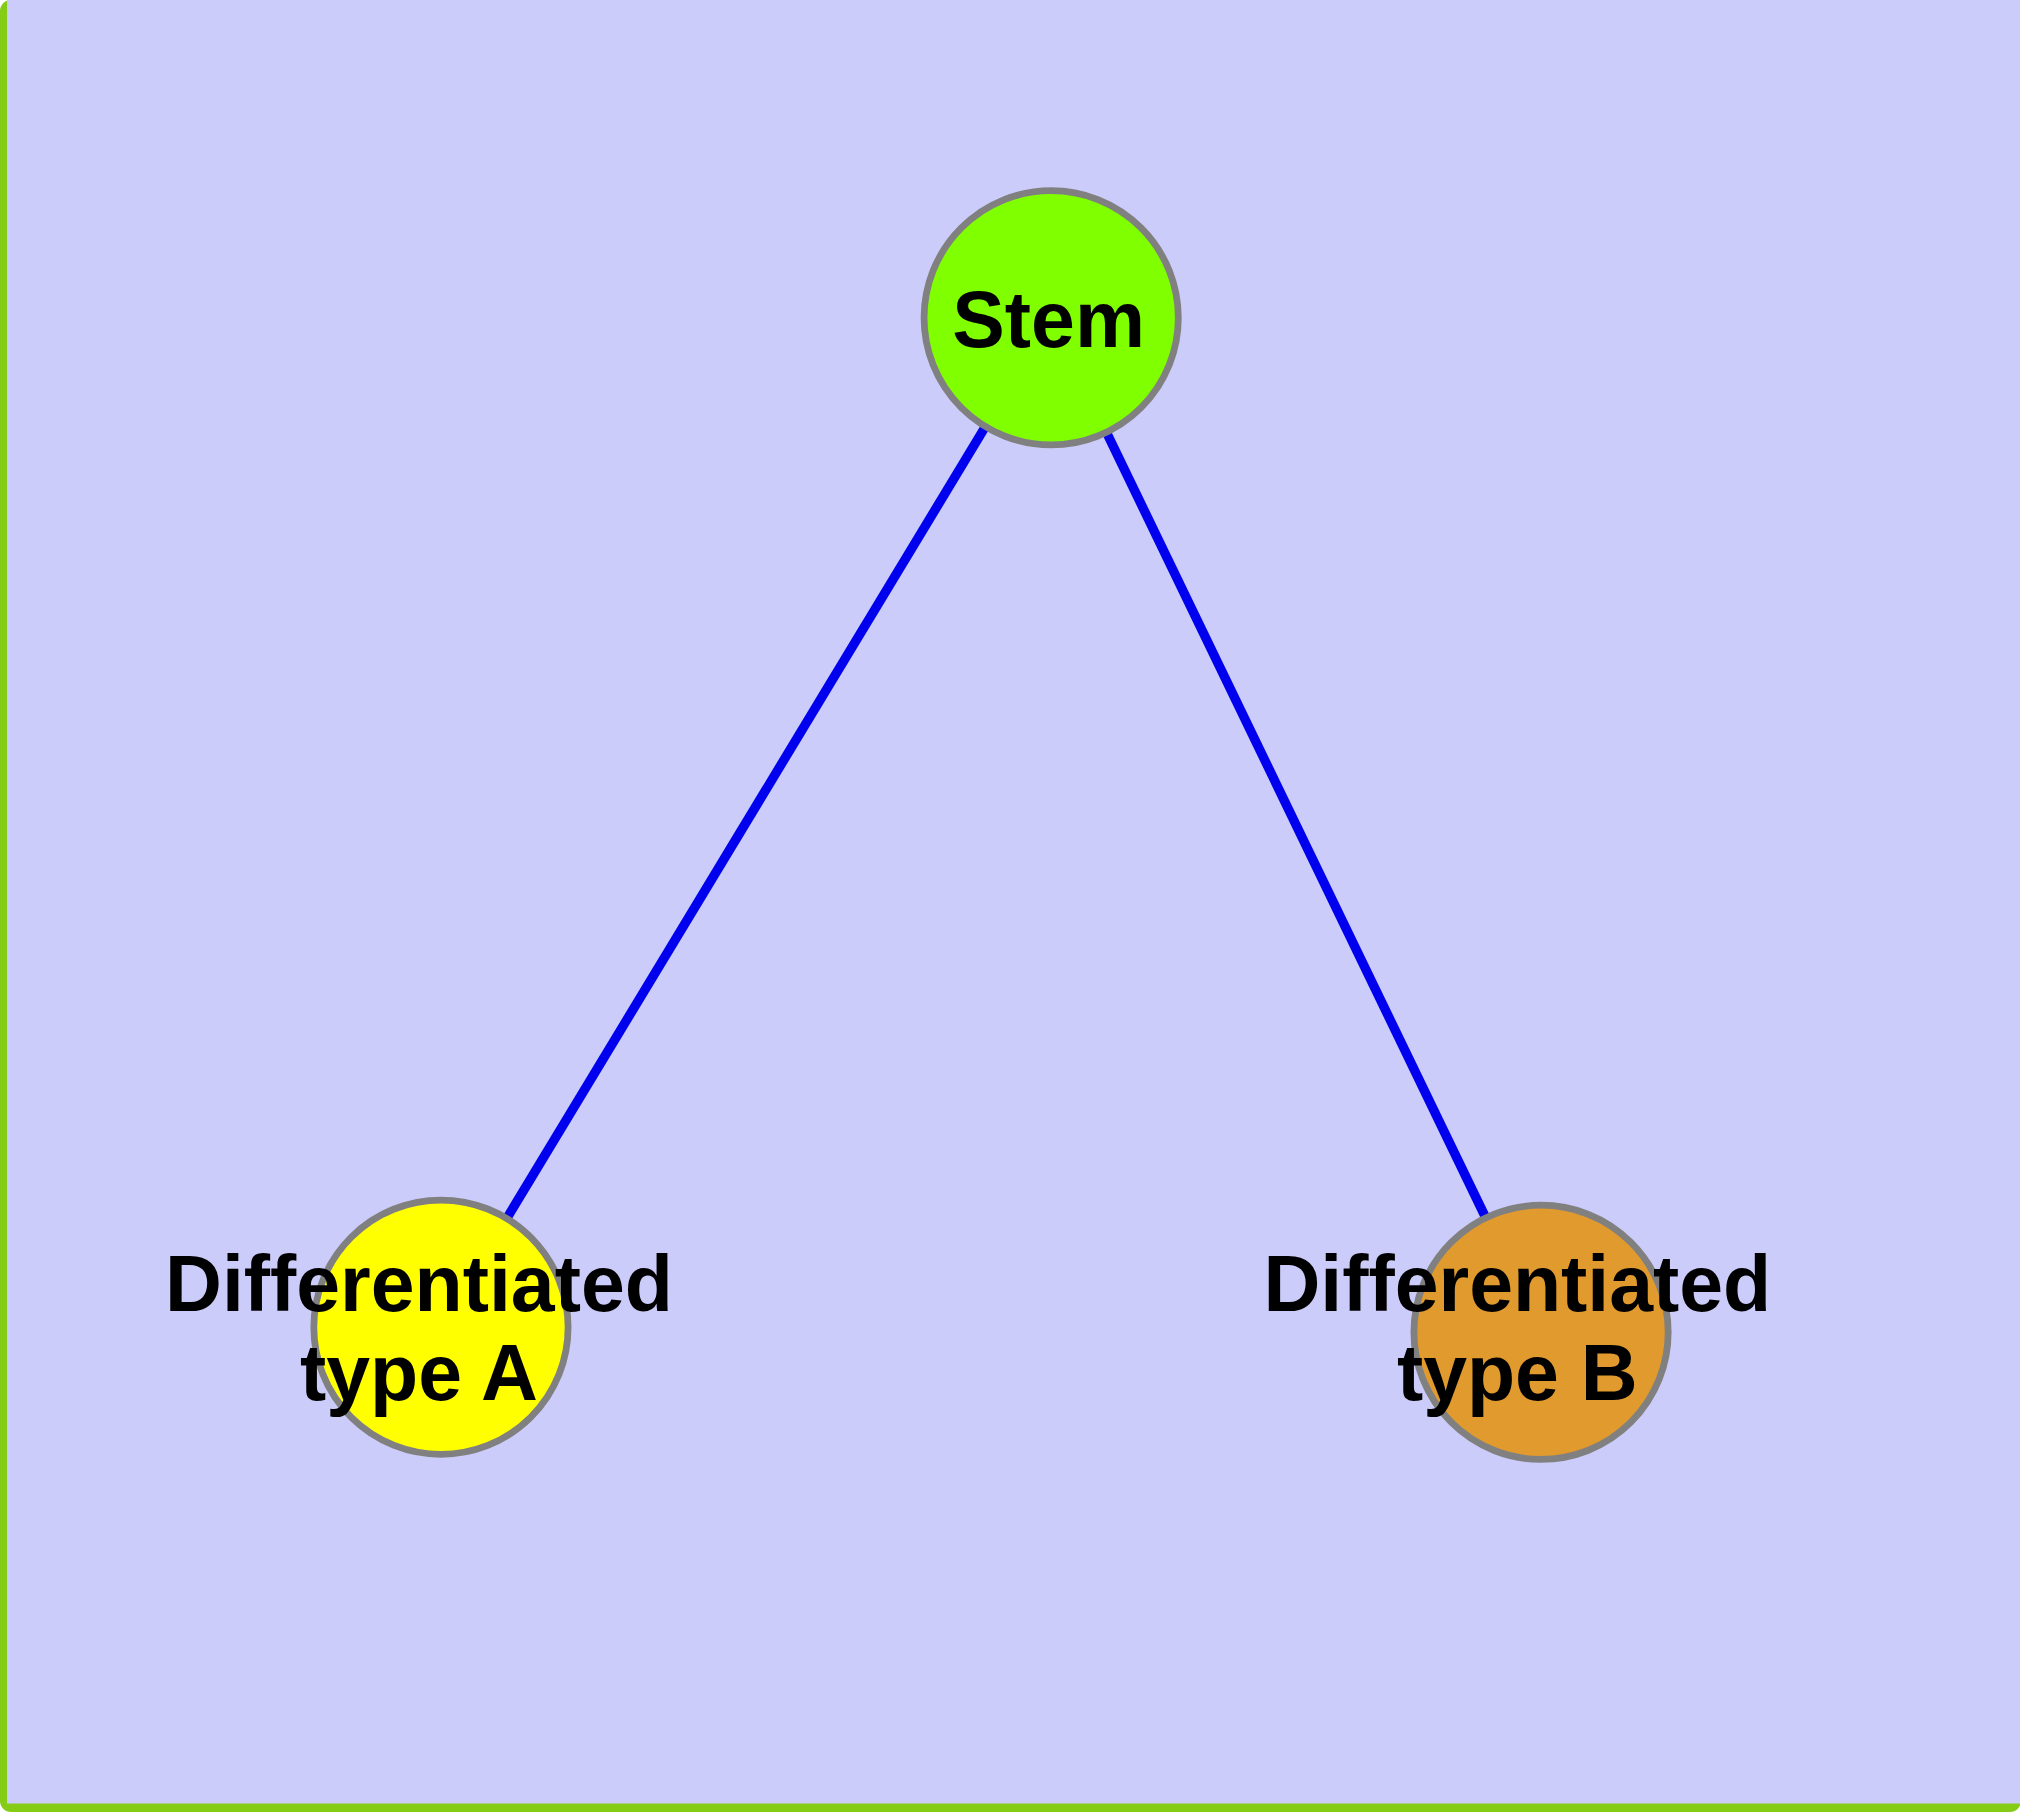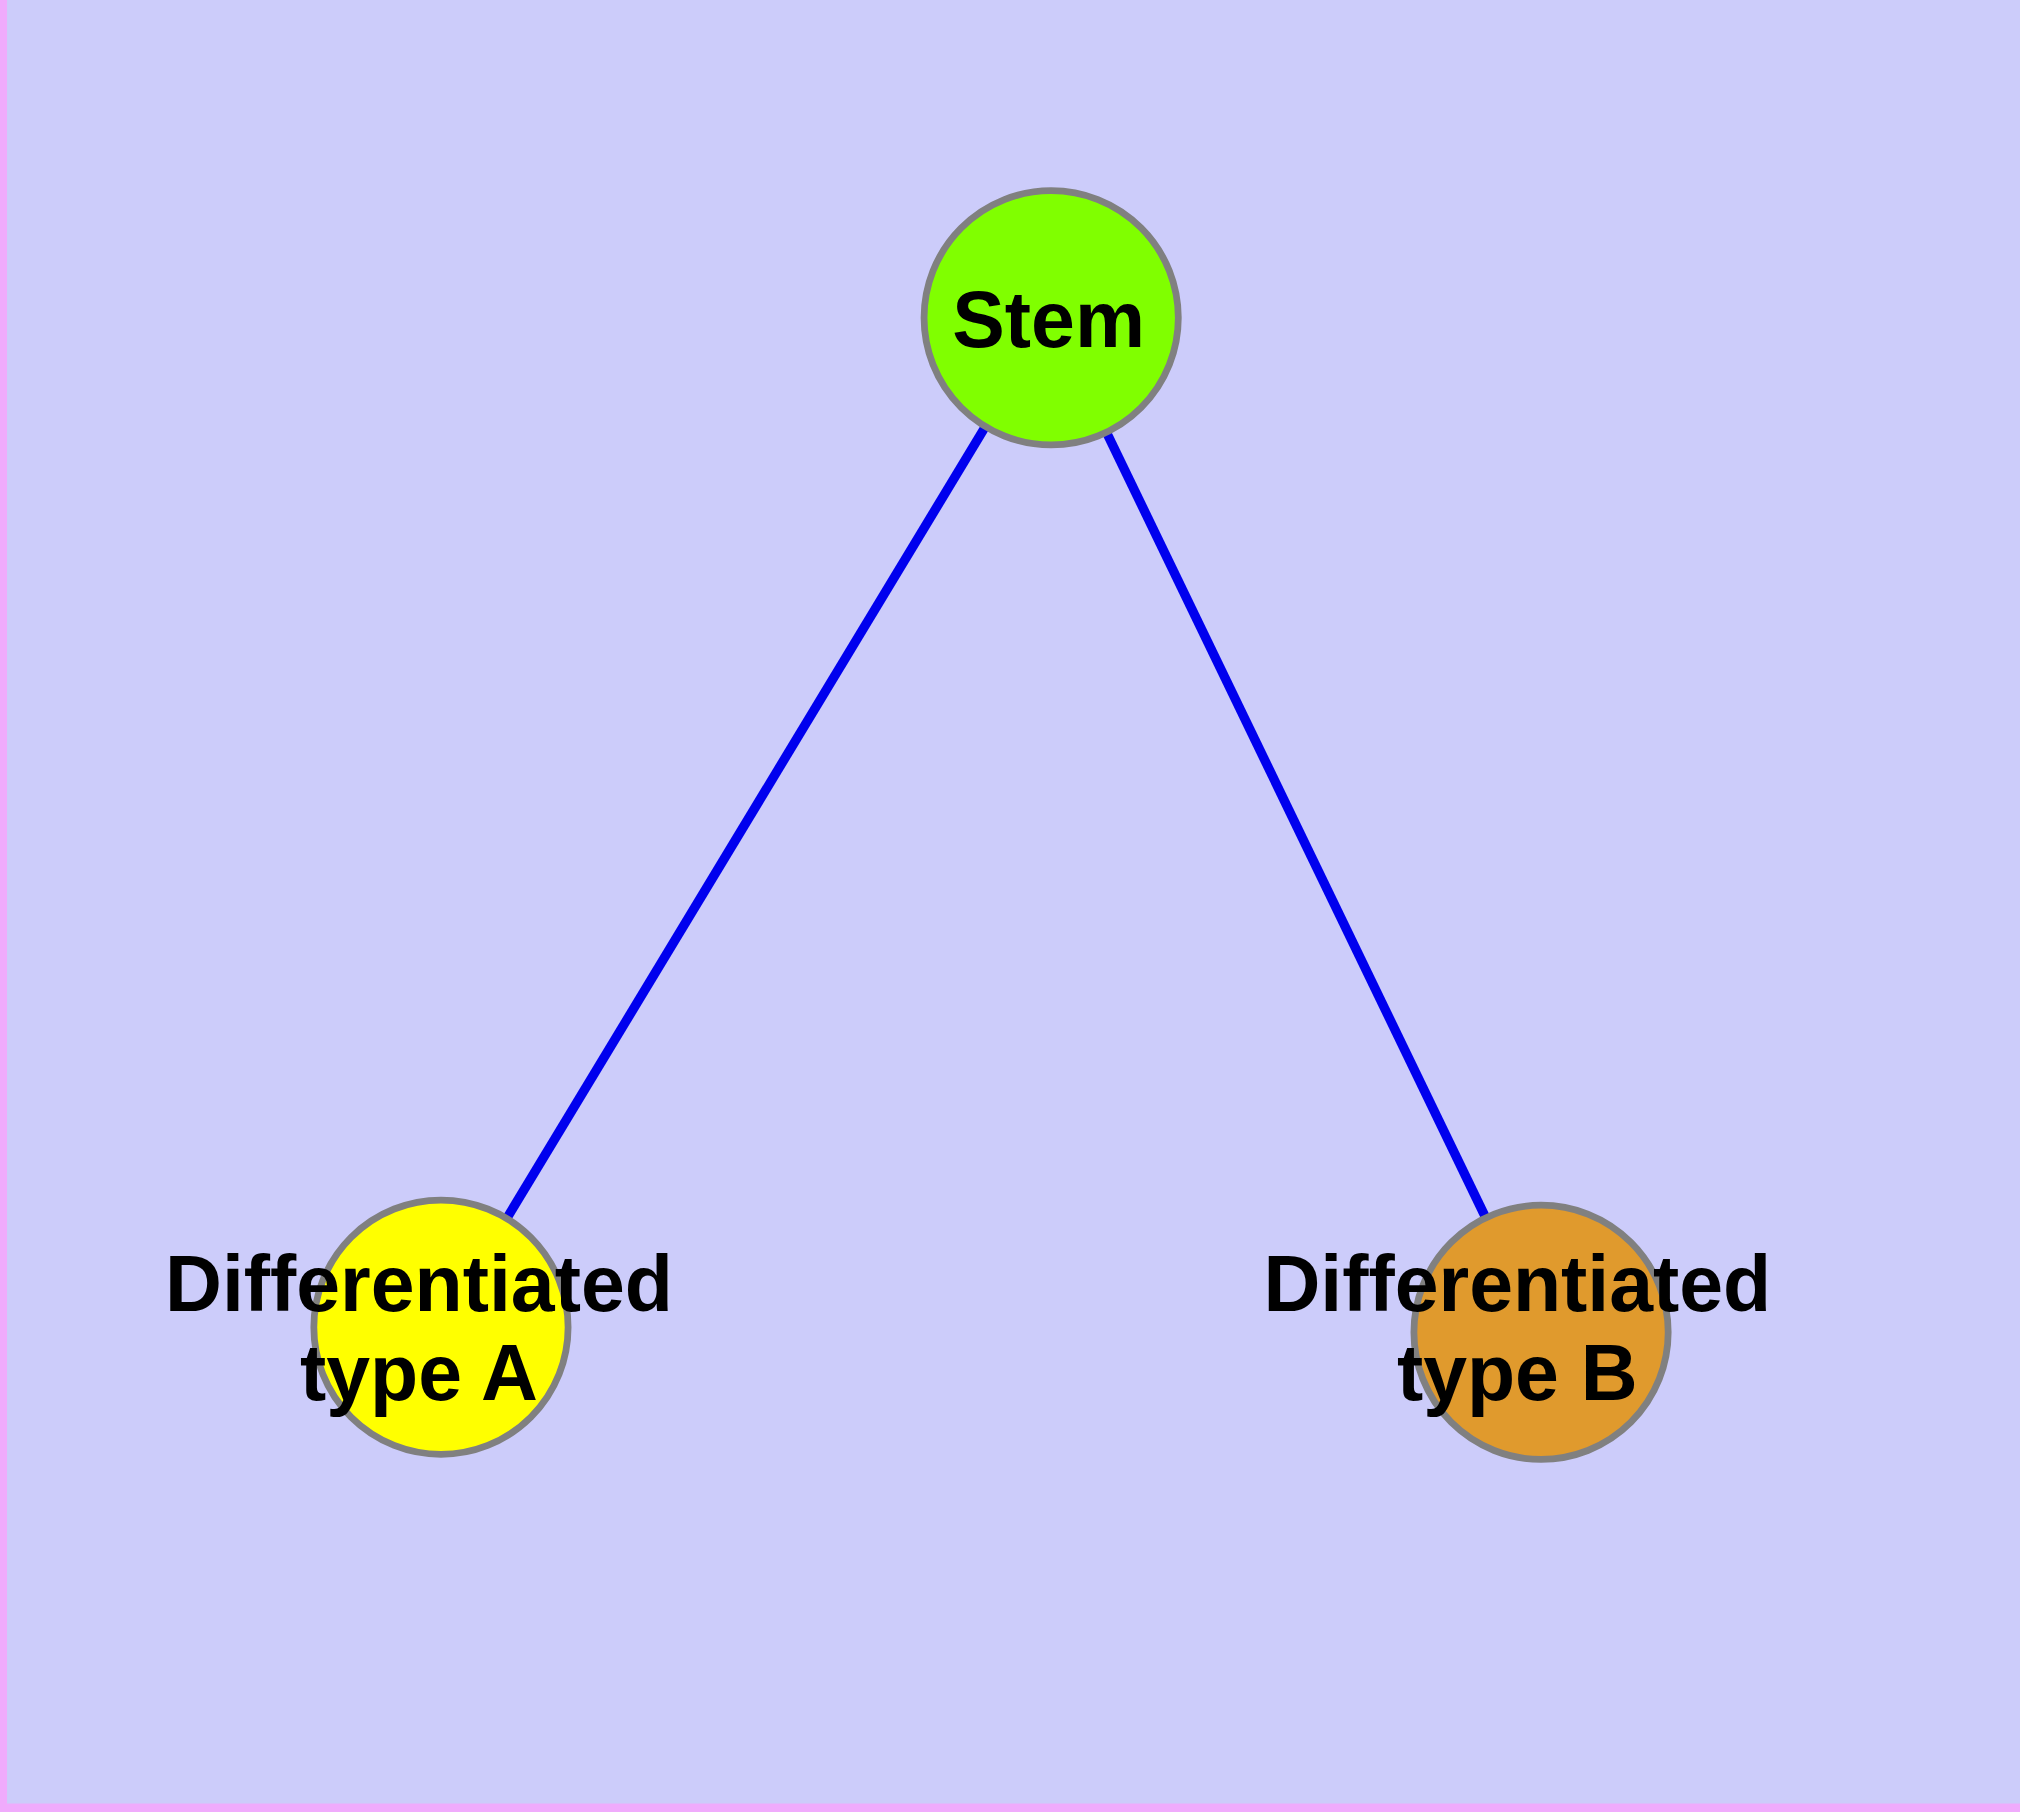--- a/index.html
+++ b/index.html
@@ -30,21 +30,21 @@
   .node-label {
     font-family: "Liberation Sans", sans-serif;
     font-weight: bold;
     fill: #000000;
     paint-order: normal;
   }
 </style>
 </head>
 <body style="background: rgb(255, 255, 255);">
 
-<div id="graph-canvas" style="background: #f0abfc;">
+<div id="graph-canvas" style="background: #84cc16; border-radius: 11px;">
   <svg id="graph-svg" viewBox="0 0 2384 2138" xmlns="http://www.w3.org/2000/svg">
 
     <rect id="bg-rect" x="8" y="0" width="2376" height="2128" fill="#ccccfa"></rect>
 
     <g id="edges-group">
       <line id="edge-0" x1="1164.4674959315362" y1="499.9433504799174" x2="595.5325040684639" y2="1441.0566495200826" stroke="#0000ee" stroke-width="11" stroke-linecap="butt"></line>
       <line id="edge-1" x1="1303.4856497996602" y1="506.4746069380506" x2="1754.5143502003398" y2="1440.5253930619494" stroke="#0000ee" stroke-width="11" stroke-linecap="butt"></line>
     </g>
 
     <g id="nodes-group">

